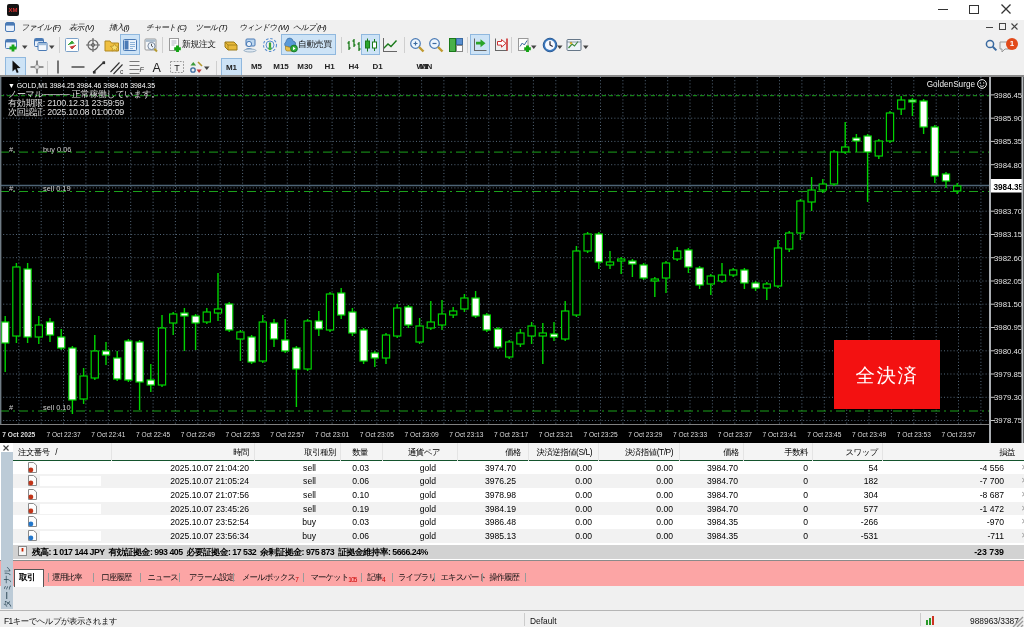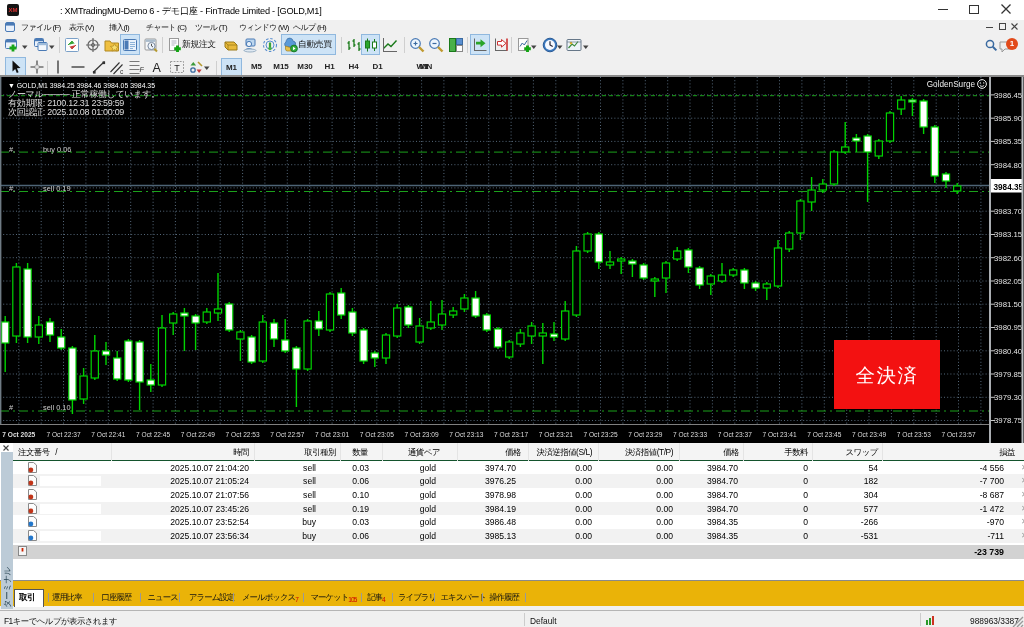--- a/index.html
+++ b/index.html
@@ -1,30 +1,29 @@
 <!DOCTYPE html>
 <html><head><meta charset="utf-8"><style>
 * { margin:0; padding:0; box-sizing:border-box; }
 html,body { width:1024px; height:627px; }
 body { position:relative; font-family:"Liberation Sans", sans-serif; background:#f0f0f0; overflow:hidden; }
 .abs { position:absolute; }
 .trow { position:absolute; left:13px; width:1011px; height:13.7px; font-size:8.6px; color:#000; }
 .trow .c { position:absolute; top:2.2px; }
 .hdr { position:absolute; top:3.5px; font-size:8.4px; color:#000; letter-spacing:-0.45px; }
 .sep { position:absolute; top:4px; width:1px; height:16px; background:#cfcfcf; }
-.mi { position:absolute; top:1.5px; font-size:8px; letter-spacing:-0.7px; color:#111; white-space:nowrap; }
+.mi { position:absolute; top:1.5px; font-size:8px; letter-spacing:-0.7px; color:#111; white-space:nowrap;font-style:italic; }
 .press { position:absolute; background:#cde3f6; border:1px solid #90b8de; }
 .tfb { position:absolute; top:1px; height:18px; font-size:8px; color:#222; text-align:center; line-height:18px; font-weight:bold; }
 .tab { position:absolute; top:11px; font-size:8.4px; letter-spacing:-0.95px; color:#111; white-space:nowrap; }
 </style></head>
 <body>
 
 <div class="abs" style="left:0;top:0;width:1024px;height:20px;background:#ffffff">
  <div class="abs" style="left:7px;top:4px;width:12px;height:12px;background:#141414;border-radius:2px;color:#d83030;font-size:6px;font-weight:bold;text-align:center;line-height:12px">XM</div>
- <div class="abs" style="left:60px;top:5px;font-size:9.2px;color:#000;letter-spacing:-0.25px">: XMTradingMU-Demo 6 - デモ口座 - FinTrade Limited - [GOLD,M1]</div>
  <div class="abs" style="left:938px;top:9px;width:10px;height:1.4px;background:#333"></div>
  <div class="abs" style="left:969px;top:4.5px;width:9.5px;height:9.5px;border:1.4px solid #333"></div>
  <svg class="abs" style="left:1001px;top:4px" width="10" height="10">
       <path d="M0.5 0.5 L9.5 9.5 M9.5 0.5 L0.5 9.5" stroke="#333" stroke-width="1.3"></path>
     </svg>
 </div>
 
 <div class="abs" style="left:0;top:20px;width:1024px;height:13px;background:#f0f0f0">
  <svg class="abs" style="left:5px;top:1.5px" width="10" height="10" viewBox="0 0 10 10">
       <rect x="0.5" y="0.5" width="9" height="9" rx="1.5" fill="#e8f0fb" stroke="#4a7ab5"></rect>
@@ -719,30 +718,31 @@
       <div class="c" style="right:216px">0</div>
       <div class="c" style="right:146px">-531</div>
       <div class="c" style="right:20px">-711</div>
       <div style="position:absolute;left:1008px;top:2px;color:#999;font-size:8px">✕</div>
     </div>
  <div class="abs" style="left:13px;top:101.5px;width:1011px;height:14px;background:#d2d2d2;font-size:8.8px;font-weight:bold;color:#000">
    <svg style="position:absolute;left:5px;top:1.5px" width="9" height="10" viewBox="0 0 9 10">
         <rect x="0.5" y="0.5" width="8" height="9" fill="#f5f5f5" stroke="#888"></rect>
         <path d="M4.5 2 v3.6 M4.5 7.4 v0.2" stroke="#cc2200" stroke-width="1.8"></path>
       </svg>
+   <div class="abs" style="left:19px;top:2px;letter-spacing:-0.5px">残高: 1 017 144 JPY &nbsp;有効証拠金: 993 405 &nbsp;必要証拠金: 17 532 &nbsp;余剰証拠金: 975 873 &nbsp;証拠金維持率: 5666.24%</div>
    <div class="abs" style="right:20px;top:2px">-23 739</div>
  </div>
 </div>
 
 <div class="abs" style="left:1px;top:452px;width:12px;height:157px;background:#bccbd7;z-index:6"></div>
 <svg class="abs" style="left:1px;top:540px;z-index:7" width="12" height="72">
     <text x="-68" y="9" font-size="8.5" fill="#24404f" transform="rotate(-90)" letter-spacing="-0.5">ターミナル</text>
   </svg>
 
-<div class="abs" style="left:0;top:580px;width:1024px;height:26px;background:#eab308;border-top:1px solid #8a8a8a">
+<div class="abs" style="left:0;top:560px;width:1024px;height:26px;background:#fca5a5;border-top:1px solid #8a8a8a">
  <div class="abs" style="left:14px;top:8px;width:30px;height:18px;background:#fff;border:1px solid #555;border-bottom:none"></div>
  <div class="abs" style="left:19px;top:10.5px;font-size:8.6px;font-weight:bold;letter-spacing:-0.5px">取引</div>
  <div class="tab" style="left:52px">運用比率</div>
     <div class="tab" style="left:101.5px">口座履歴</div>
     <div class="tab" style="left:147.5px">ニュース</div>
     <div class="tab" style="left:189px">アラーム設定</div>
     <div class="tab" style="left:242px">メールボックス<span style="color:#c00;font-size:6.5px;vertical-align:-2px">7</span></div>
     <div class="tab" style="left:310.4px">マーケット<span style="color:#c00;font-size:6.5px;vertical-align:-2px">105</span></div>
     <div class="tab" style="left:367.2px">記事<span style="color:#c00;font-size:6.5px;vertical-align:-2px">4</span></div>
     <div class="tab" style="left:397.9px">ライブラリ</div>

